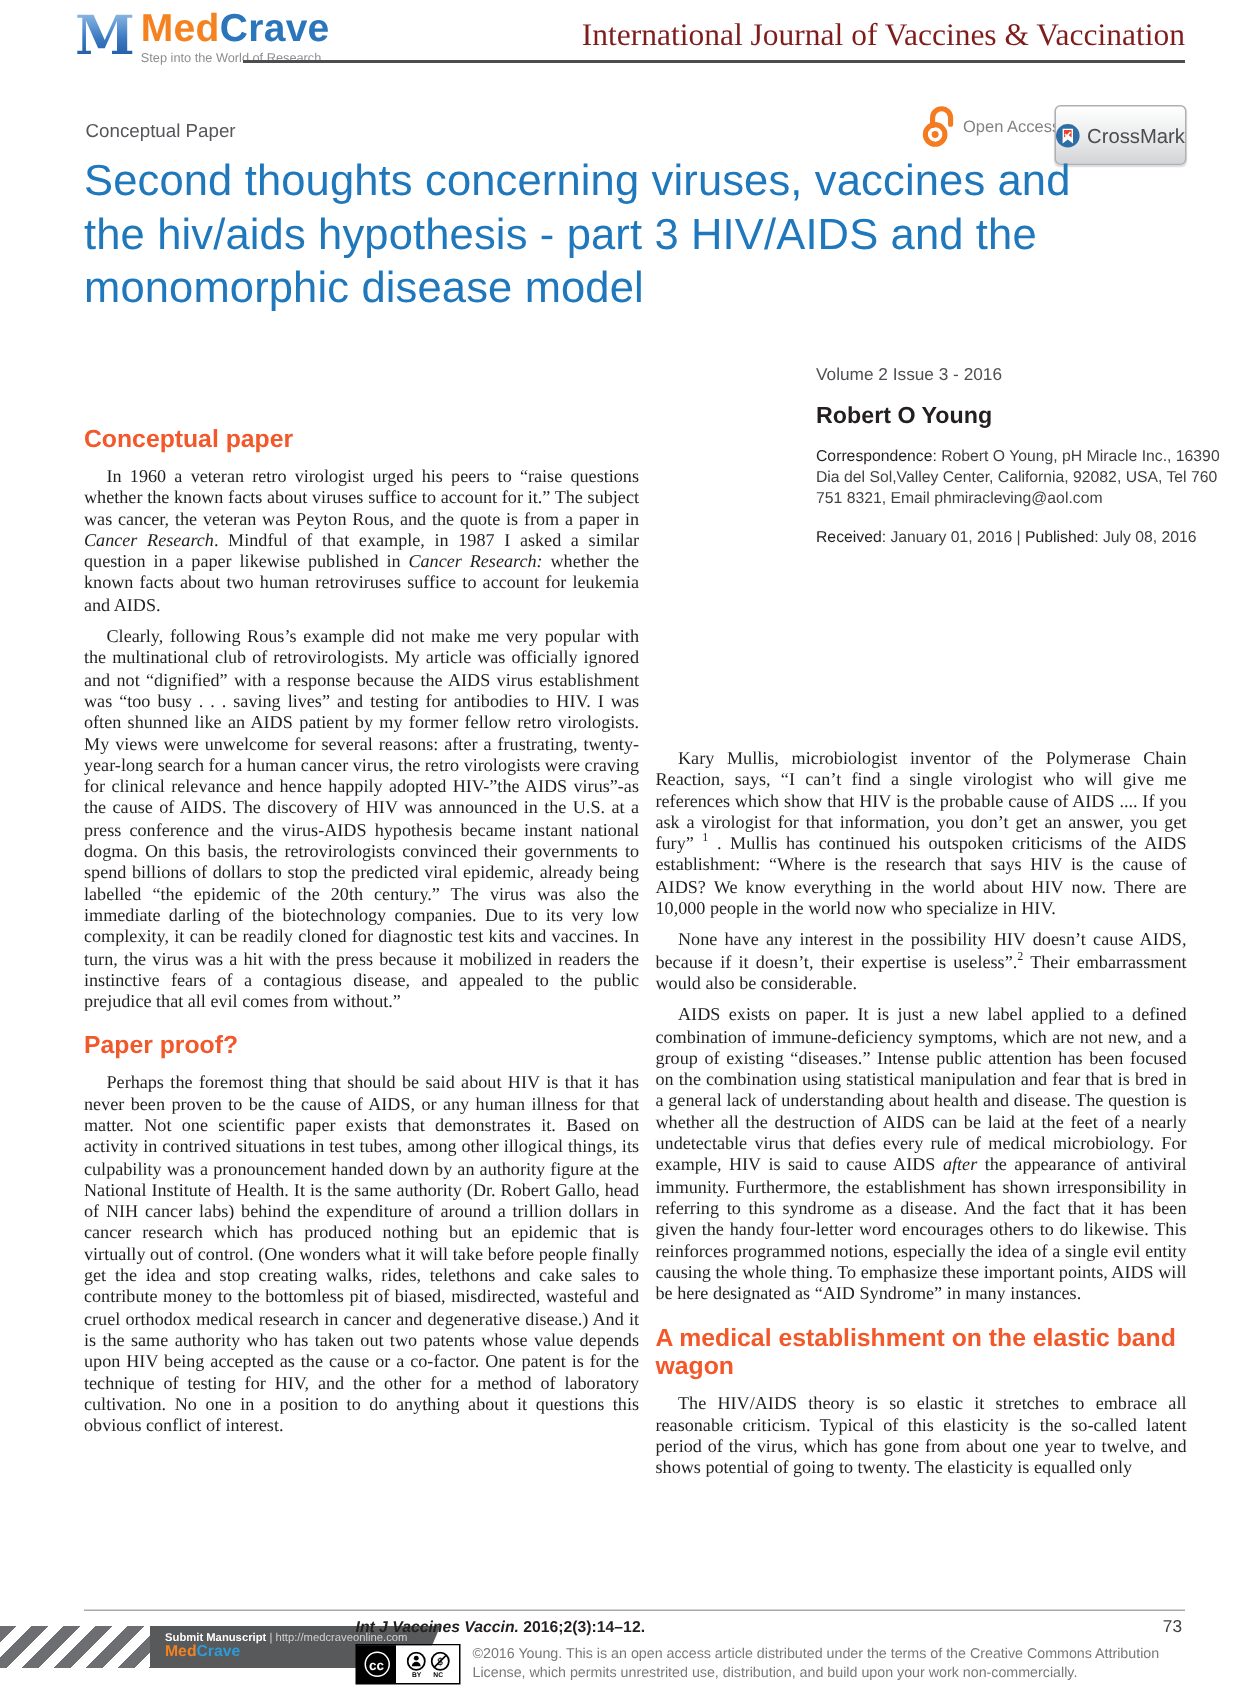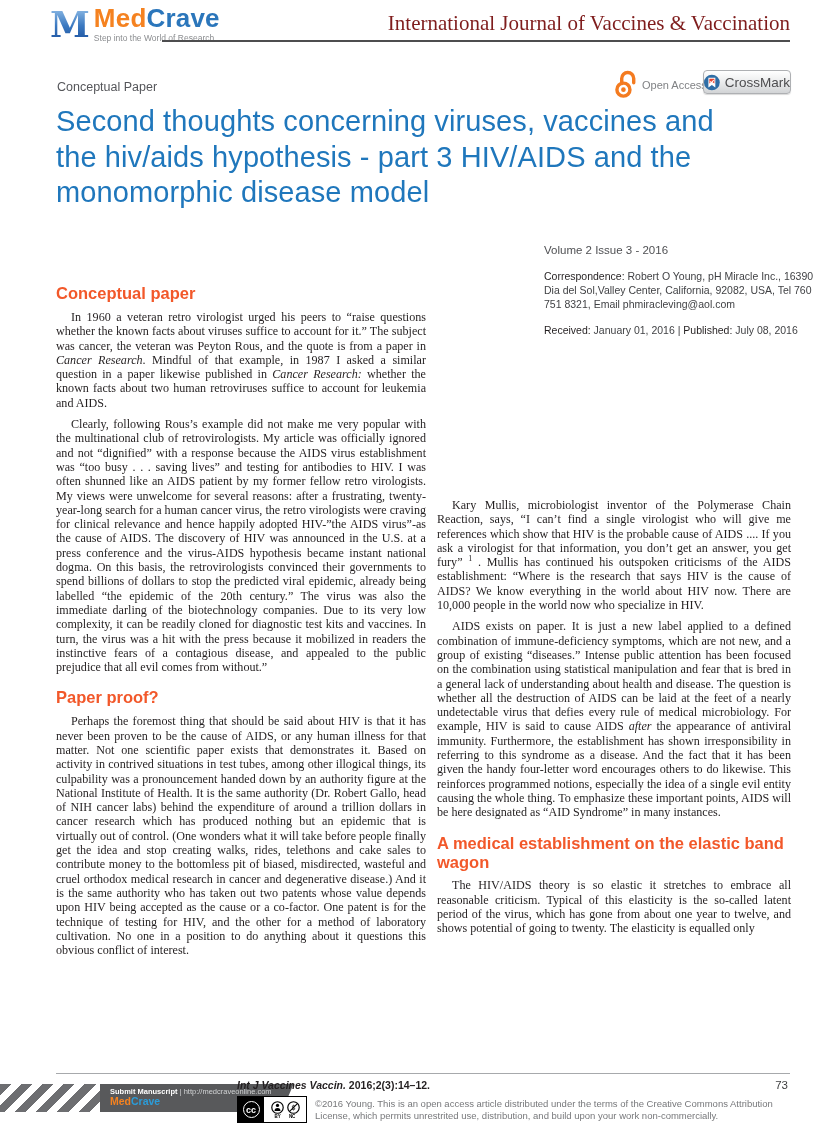--- a/index.html
+++ b/index.html
@@ -25,21 +25,21 @@
     position:absolute; right:42px; top:11px;
     font-family:"Liberation Serif", serif; font-size:21px; color:#7f1d1d;
   }
   .header-rule { position:absolute; left:162px; right:42px; top:40px; height:2px; background:#4d4d4f; }
 
   
   .paper-type { position:absolute; left:57px; top:80px; font-size:12.5px; color:#55565a; }
   .open-access { position:absolute; left:614px; top:70px; display:flex; align-items:center; gap:4px; }
   .open-access-label { font-size:11px; color:#808285; }
   .crossmark-btn {
-    position:absolute; left:703px; top:70px; width:88px; height:24px;
+    position:absolute; left:703px; top:70px; width:88px; height:40px;
     border:1px solid #aeb0b3; border-radius:4px;
     background:linear-gradient(180deg,#ffffff 0%,#e9eaeb 55%,#d2d4d6 100%);
     display:flex; align-items:center; justify-content:center; gap:5px;
     box-shadow:0 1px 1px rgba(0,0,0,.15);
   }
   .crossmark-label { font-size:13.5px; color:#4d4d4f; }
 
   
   .article-title {
     position:absolute; left:56px; top:104px; width:700px;
@@ -79,21 +79,21 @@
   .submit-line1 { font-size:7.5px; white-space:nowrap; }
   .submit-line1 .lbl { font-weight:bold; color:#ffffff; }
   .submit-line1 .url { color:#d1d3d4; }
   .submit-line2 { font-size:10.5px; font-weight:bold; line-height:11px; }
   .submit-line2 .med { color:#f58220; }
   .submit-line2 .crave { color:#2b9cd8; }
 
   .citation { position:absolute; left:237px; top:1079px; font-size:10.5px; font-weight:bold; color:#231f20; }
   .citation .jrnl { font-style:italic; }
 
-  .copyright-row { position:absolute; left:237px; top:1096px; width:560px; display:flex; gap:8px; align-items:flex-end; }
+  .copyright-row { position:absolute; left:237px; top:1096px; width:560px; display:flex; gap:8px; align-items:center; }
   .cc-badge { display:flex; border:1px solid #000; height:27px; flex:0 0 auto; }
   .cc-left { width:26px; background:#000; display:flex; align-items:center; justify-content:center; }
   .cc-circ {
     width:17px; height:17px; border:1.5px solid #fff; border-radius:50%;
     color:#fff; font-size:9px; font-weight:bold; display:flex; align-items:center; justify-content:center;
   }
   .cc-right { width:42px; background:#fff; display:flex; flex-direction:column; align-items:center; justify-content:center; }
   .cc-icons { display:flex; gap:3px; }
   .cc-sub { display:flex; gap:8px; font-size:4.5px; font-weight:bold; color:#000; line-height:5px; }
   .copyright-text { font-size:9.5px; line-height:1.32; color:#77787b; text-align:left; }
@@ -129,34 +129,36 @@
       <path d="M6.8 5.2 h6.4 v6.2 l-3.2 -2.4 -3.2 2.4 z" fill="#e8432d"></path>
       <path d="M7.6 8.6 l1.7 1.7 3-3.4" fill="none" stroke="#ffffff" stroke-width="1.3"></path>
     </svg>
     <span class="crossmark-label">CrossMark</span>
   </div>
 
   <h1 class="article-title">Second thoughts concerning viruses, vaccines and the hiv/aids hypothesis - part 3 HIV/AIDS and the monomorphic disease model</h1>
 
   <div class="article-info">
     <div class="ai-volume">Volume 2 Issue 3 - 2016</div>
+    <div class="ai-author">Robert O Young</div>
     <div class="ai-block"><span class="bold">Correspondence:</span><span> Robert O Young, pH Miracle Inc., 16390 Dia del Sol,Valley Center, California, 92082, USA, Tel 760 751 8321, Email phmiracleving@aol.com</span></div>
     <div class="ai-block"><span class="bold">Received:</span><span> January 01, 2016 | </span><span class="bold">Published:</span><span> July 08, 2016</span></div>
   </div>
 
   <div class="col col-left">
     <div class="sec-heading first">Conceptual paper</div>
     <p><span>In 1960 a veteran retro virologist urged his peers to “raise questions whether the known facts about viruses suffice to account for it.” The subject was cancer, the veteran was Peyton Rous, and the quote is from a paper in </span><span class="it">Cancer Research</span><span>. Mindful of that example, in 1987 I asked a similar question in a paper likewise published in </span><span class="it">Cancer Research:</span><span> whether the known facts about two human retroviruses suffice to account for leukemia and AIDS.</span></p>
     <p>Clearly, following Rous’s example did not make me very popular with the multinational club of retrovirologists. My article was officially ignored and not “dignified” with a response because the AIDS virus establishment was “too busy . . . saving lives” and testing for antibodies to HIV. I was often shunned like an AIDS patient by my former fellow retro virologists. My views were unwelcome for several reasons: after a frustrating, twenty-year-long search for a human cancer virus, the retro virologists were craving for clinical relevance and hence happily adopted HIV-”the AIDS virus”-as the cause of AIDS. The discovery of HIV was announced in the U.S. at a press conference and the virus-AIDS hypothesis became instant national dogma. On this basis, the retrovirologists convinced their governments to spend billions of dollars to stop the predicted viral epidemic, already being labelled “the epidemic of the 20th century.” The virus was also the immediate darling of the biotechnology companies. Due to its very low complexity, it can be readily cloned for diagnostic test kits and vaccines. In turn, the virus was a hit with the press because it mobilized in readers the instinctive fears of a contagious disease, and appealed to the public prejudice that all evil comes from without.”</p>
     <div class="sec-heading">Paper proof?</div>
     <p>Perhaps the foremost thing that should be said about HIV is that it has never been proven to be the cause of AIDS, or any human illness for that matter. Not one scientific paper exists that demonstrates it. Based on activity in contrived situations in test tubes, among other illogical things, its culpability was a pronouncement handed down by an authority figure at the National Institute of Health. It is the same authority (Dr. Robert Gallo, head of NIH cancer labs) behind the expenditure of around a trillion dollars in cancer research which has produced nothing but an epidemic that is virtually out of control. (One wonders what it will take before people finally get the idea and stop creating walks, rides, telethons and cake sales to contribute money to the bottomless pit of biased, misdirected, wasteful and cruel orthodox medical research in cancer and degenerative disease.) And it is the same authority who has taken out two patents whose value depends upon HIV being accepted as the cause or a co-factor. One patent is for the technique of testing for HIV, and the other for a method of laboratory cultivation. No one in a position to do anything about it questions this obvious conflict of interest.</p>
   </div>
 
   <div class="col col-right">
     <p><span>Kary Mullis, microbiologist inventor of the Polymerase Chain Reaction, says, “I can’t find a single virologist who will give me references which show that HIV is the probable cause of AIDS .... If you ask a virologist for that information, you don’t get an answer, you get fury” </span><span class="sup">1</span><span> . Mullis has continued his outspoken criticisms of the AIDS establishment: “Where is the research that says HIV is the cause of AIDS? We know everything in the world about HIV now. There are 10,000 people in the world now who specialize in HIV.</span></p>
+    <p><span>None have any interest in the possibility HIV doesn’t cause AIDS, because if it doesn’t, their expertise is useless”.</span><span class="sup">2</span><span> Their embarrassment would also be considerable.</span></p>
     <p><span>AIDS exists on paper. It is just a new label applied to a defined combination of immune-deficiency symptoms, which are not new, and a group of existing “diseases.” Intense public attention has been focused on the combination using statistical manipulation and fear that is bred in a general lack of understanding about health and disease. The question is whether all the destruction of AIDS can be laid at the feet of a nearly undetectable virus that defies every rule of medical microbiology. For example, HIV is said to cause AIDS </span><span class="it">after</span><span> the appearance of antiviral immunity. Furthermore, the establishment has shown irresponsibility in referring to this syndrome as a disease. And the fact that it has been given the handy four-letter word encourages others to do likewise. This reinforces programmed notions, especially the idea of a single evil entity causing the whole thing. To emphasize these important points, AIDS will be here designated as “AID Syndrome” in many instances.</span></p>
     <div class="sec-heading">A medical establishment on the elastic band wagon</div>
     <p>The HIV/AIDS theory is so elastic it stretches to embrace all reasonable criticism. Typical of this elasticity is the so-called latent period of the virus, which has gone from about one year to twelve, and shows potential of going to twenty. The elasticity is equalled only</p>
   </div>
 
   <div class="footer-rule"></div>
   <div class="page-num">73</div>
 
   <div class="footer-left">
     <div class="stripes"></div>

